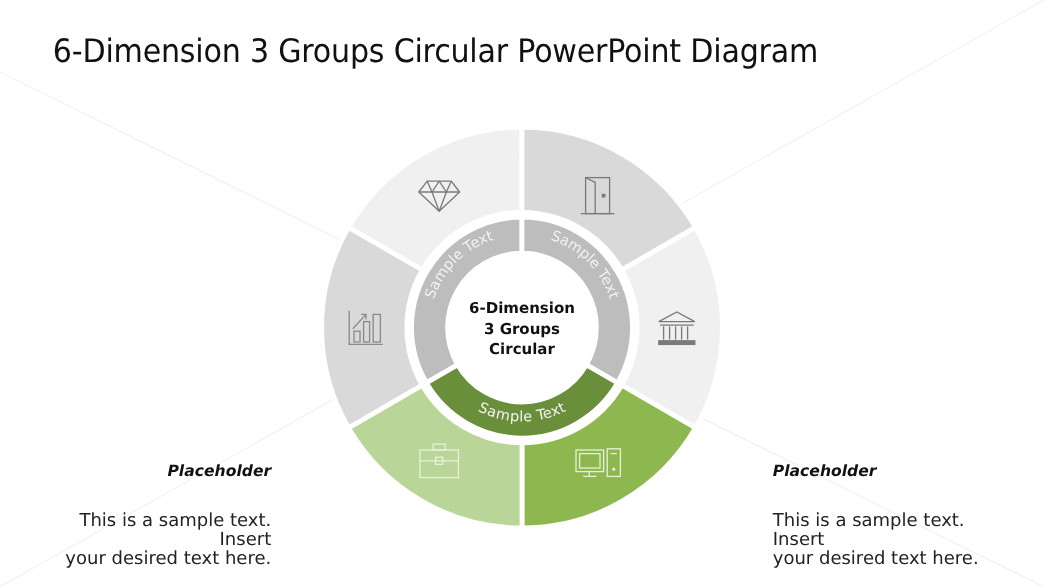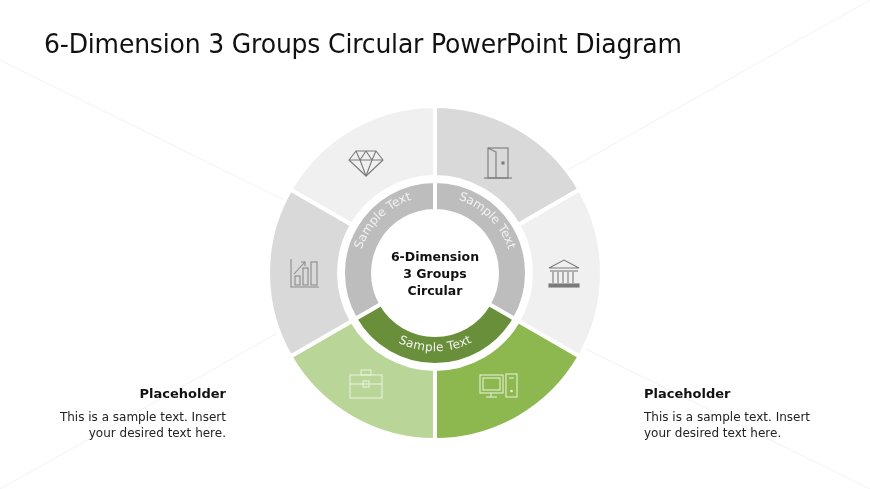--- a/index.html
+++ b/index.html
@@ -2,22 +2,22 @@
 <html><head>
 <meta charset="utf-8">
 <style>
   html, body { margin:0; padding:0; }
   body { width:870px; height:489px; background:#ffffff; position:relative; overflow:hidden;
          font-family:"Liberation Sans", "DejaVu Sans", sans-serif; }
   .title { position:absolute; left:44px; top:28px; font-size:27px; color:#111111; letter-spacing:-0.2px;
            font-family:"DejaVu Sans", sans-serif; font-weight:normal; transform:scaleX(0.93); transform-origin:left top; white-space:nowrap; }
   .diagram { position:absolute; left:0; top:0; width:870px; height:489px; }
   .side { position:absolute; width:200px; font-family:"DejaVu Sans", sans-serif; }
-  .side .head { font-size:13px; font-weight:bold; color:#111; margin-bottom:8px; }
-  .side .body { font-size:12px; line-height:16px; color:#222; }
+  .side .head { font-size:13px; font-weight:bold; color:#111; margin-bottom:24px;font-style:italic; }
+  .side .body { font-size:15px; line-height:16px; color:#222; }
   .side.left { left:26px; top:386px; text-align:right; }
   .side.right { left:644px; top:386px; text-align:left; }
 </style>
 </head>
 <body>
 
 <div class="title">6-Dimension 3 Groups Circular PowerPoint Diagram</div>
 
 <svg class="diagram" viewBox="0 0 870 489" xmlns="http://www.w3.org/2000/svg">
   <defs>

